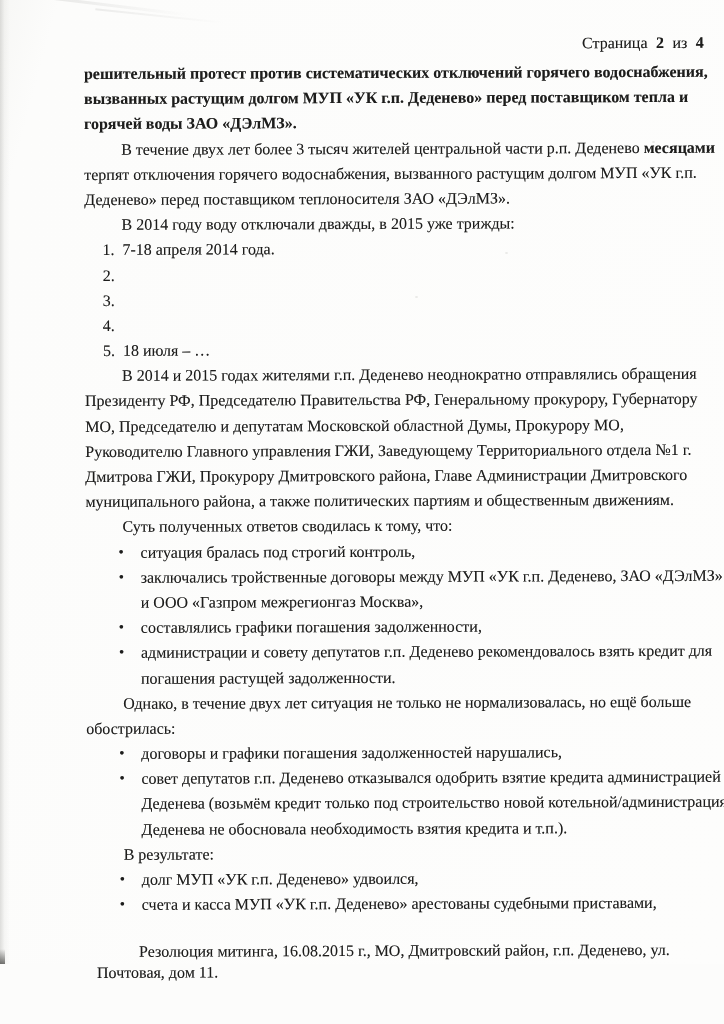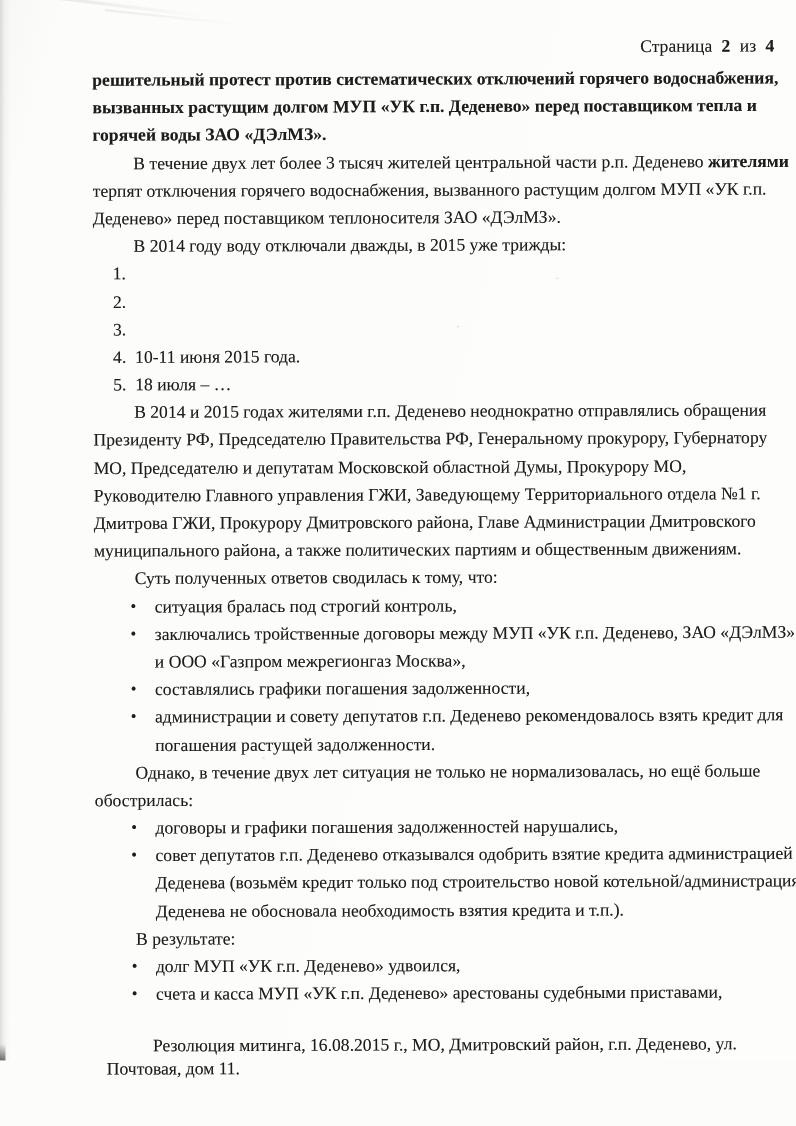--- a/index.html
+++ b/index.html
@@ -98,40 +98,40 @@
       <span>из</span>
       <span class="b">4</span>
     </div>
     <div id="doc-body">
         <div class="block paragraph bold">
           <div class="line">решительный протест против систематических отключений горячего водоснабжения,</div>
           <div class="line">вызванных растущим долгом МУП «УК г.п. Деденево» перед поставщиком тепла и</div>
           <div class="line">горячей воды ЗАО «ДЭлМЗ».</div>
         </div>
         <div class="block paragraph">
-          <div class="line indent"><span>В течение двух лет более 3 тысяч жителей центральной части р.п. Деденево </span><span class="b">жителями</span></div>
+          <div class="line indent"><span>В течение двух лет более 3 тысяч жителей центральной части р.п. Деденево </span><span class="b">месяцами</span></div>
           <div class="line">терпят отключения горячего водоснабжения, вызванного растущим долгом МУП «УК г.п.</div>
           <div class="line">Деденево» перед поставщиком теплоносителя ЗАО «ДЭлМЗ».</div>
         </div>
         <div class="block paragraph">
           <div class="line indent">В 2014 году воду отключали дважды, в 2015 уже трижды:</div>
         </div>
         <div class="block numbered-list">
           <div class="li-row">
             <span class="num-marker">1.</span>
+            <span class="li-text">7-18 апреля 2014 года.</span>
           </div>
           <div class="li-row">
             <span class="num-marker">2.</span>
           </div>
           <div class="li-row">
             <span class="num-marker">3.</span>
           </div>
           <div class="li-row">
             <span class="num-marker">4.</span>
-            <span class="li-text">10-11 июня 2015 года.</span>
           </div>
           <div class="li-row">
             <span class="num-marker">5.</span>
             <span class="li-text">18 июля – …</span>
           </div>
         </div>
         <div class="block paragraph">
           <div class="line indent">В 2014 и 2015 годах жителями г.п. Деденево неоднократно отправлялись обращения</div>
           <div class="line">Президенту РФ, Председателю Правительства РФ, Генеральному прокурору, Губернатору</div>
           <div class="line">МО, Председателю и депутатам Московской областной Думы, Прокурору МО,</div>

